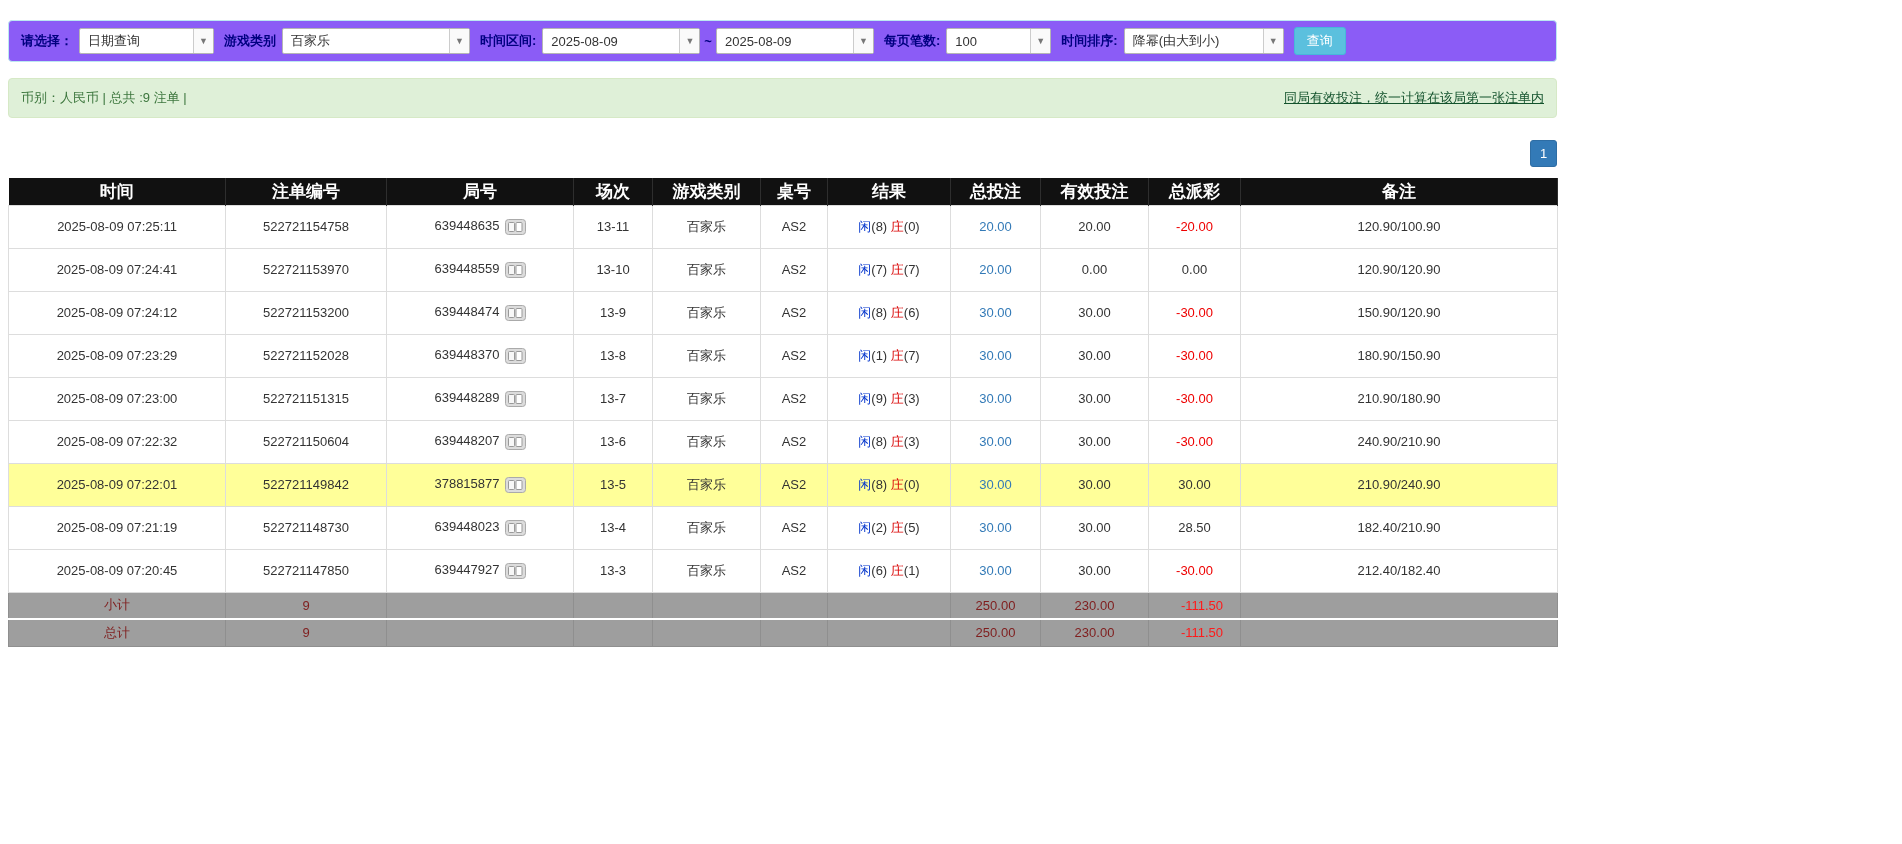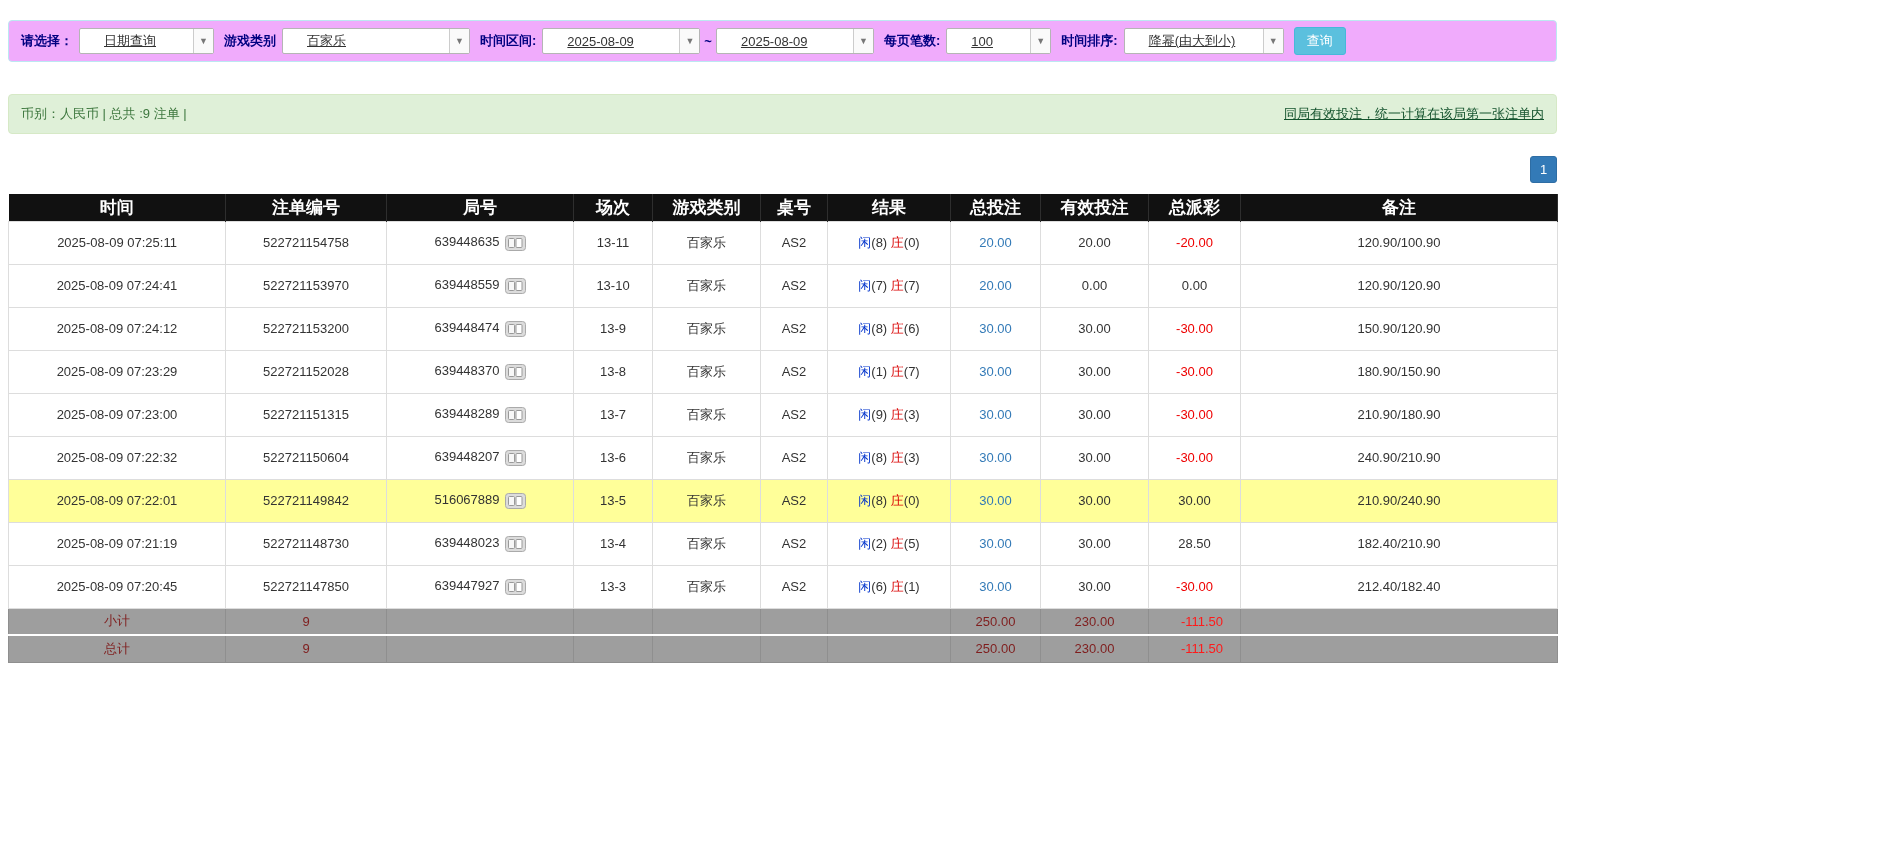--- a/index.html
+++ b/index.html
@@ -5,32 +5,32 @@
   * { box-sizing: border-box; }
   html,body { margin:0; padding:0; background:#fff; font-family:"Liberation Sans","DejaVu Sans",sans-serif; font-size:13px; color:#333; }
   .page { width:1902px; height:844px; overflow:hidden; background:#fff; }
   .container { width:1549px; margin-left:8px; }
 
   
   .title-clip { height:18px; overflow:hidden; }
   .title-clip h1 { font-size:20px; font-weight:bold; color:#222; margin:-9px 0 0 2px; line-height:26px; }
 
   
-  .filter-bar { margin-top:20px; height:42px; background:#f0abfc; border:1px solid #bce8f1; border-radius:4px; display:flex; align-items:center; padding:0 10px; }
+  .filter-bar { margin-top:20px; height:42px; background:#8b5cf6; border:1px solid #bce8f1; border-radius:4px; display:flex; align-items:center; padding:0 10px; }
   .flabel { color:#000080; font-weight:bold; margin:0 6px 0 10px; white-space:nowrap; }
   .flabel.first { margin-left:2px; }
   .combo { display:inline-flex; align-items:center; justify-content:space-between; background:#fff; border:1px solid #b5b5b5; border-radius:2px; height:26px; cursor:pointer; }
-  .combo-text { padding:0 24px; color:#333; white-space:nowrap; overflow:hidden;text-decoration:underline; }
+  .combo-text { padding:0 8px; color:#333; white-space:nowrap; overflow:hidden; }
   .combo-caret { width:20px; align-self:stretch; border-left:1px solid #ccc; display:flex; align-items:center; justify-content:center; color:#777; font-size:9px; background:#fafafa; }
   .cw-135{width:135px} .cw-188{width:188px} .cw-158{width:158px} .cw-105{width:105px} .cw-160{width:160px}
   .tilde { color:#000080; font-weight:bold; margin:0 4px; }
   .search-btn { margin-left:10px; height:28px; padding:0 12px; background:#5bc0de; border:1px solid #46b8da; color:#fff; border-radius:3px; font-size:13px; cursor:pointer; font-family:inherit; }
 
   
-  .summary-bar { margin-top:32px; height:40px; background:#dff0d8; border:1px solid #d6e9c6; border-radius:4px; display:flex; align-items:center; justify-content:space-between; padding:0 12px; }
+  .summary-bar { margin-top:16px; height:40px; background:#dff0d8; border:1px solid #d6e9c6; border-radius:4px; display:flex; align-items:center; justify-content:space-between; padding:0 12px; }
   .summary-left { color:#3c763d; }
   .summary-right { color:#14532d;text-decoration:underline; }
 
   
   .pagination { margin-top:22px; margin-bottom:11px; display:flex; justify-content:flex-end; }
   .page-btn { min-width:27px; height:27px; background:#337ab7; border:1px solid #2e6da4; color:#fff; border-radius:3px; font-size:13px; cursor:pointer; font-family:inherit; }
 
   
   table { width:100%; border-collapse:collapse; table-layout:fixed; }
   thead th { background:#111; color:#fff; font-weight:bold; height:27px; font-size:17px; text-align:center; border-right:1px solid #2e2e2e; }
@@ -265,21 +265,21 @@
     <td><span class="bet-link">30.00</span></td>
     <td>30.00</td>
     <td class="money-signed neg">-30.00</td>
     <td>240.90/210.90</td>
   </tr>
 
   <tr class="hl">
     <td>2025-08-09 07:22:01</td>
     <td>522721149842</td>
     <td>
-      <span>516067889</span><span class="round-icon"><svg width="21" height="16" viewBox="0 0 21 16">
+      <span>378815877</span><span class="round-icon"><svg width="21" height="16" viewBox="0 0 21 16">
                   <rect x="0.5" y="0.5" width="20" height="15" rx="3" fill="#dcdcdc" stroke="#aaaaaa"></rect>
                   <rect x="3.5" y="3.5" width="6" height="9" rx="1" fill="#f7f7f7" stroke="#999999"></rect>
                   <rect x="11" y="3.5" width="6" height="9" rx="1" fill="#ffffff" stroke="#999999"></rect>
                 </svg></span>
     </td>
     <td>13-5</td>
     <td>百家乐</td>
     <td>AS2</td>
     <td>
       <span class="blue">闲</span><span>(8)</span>

